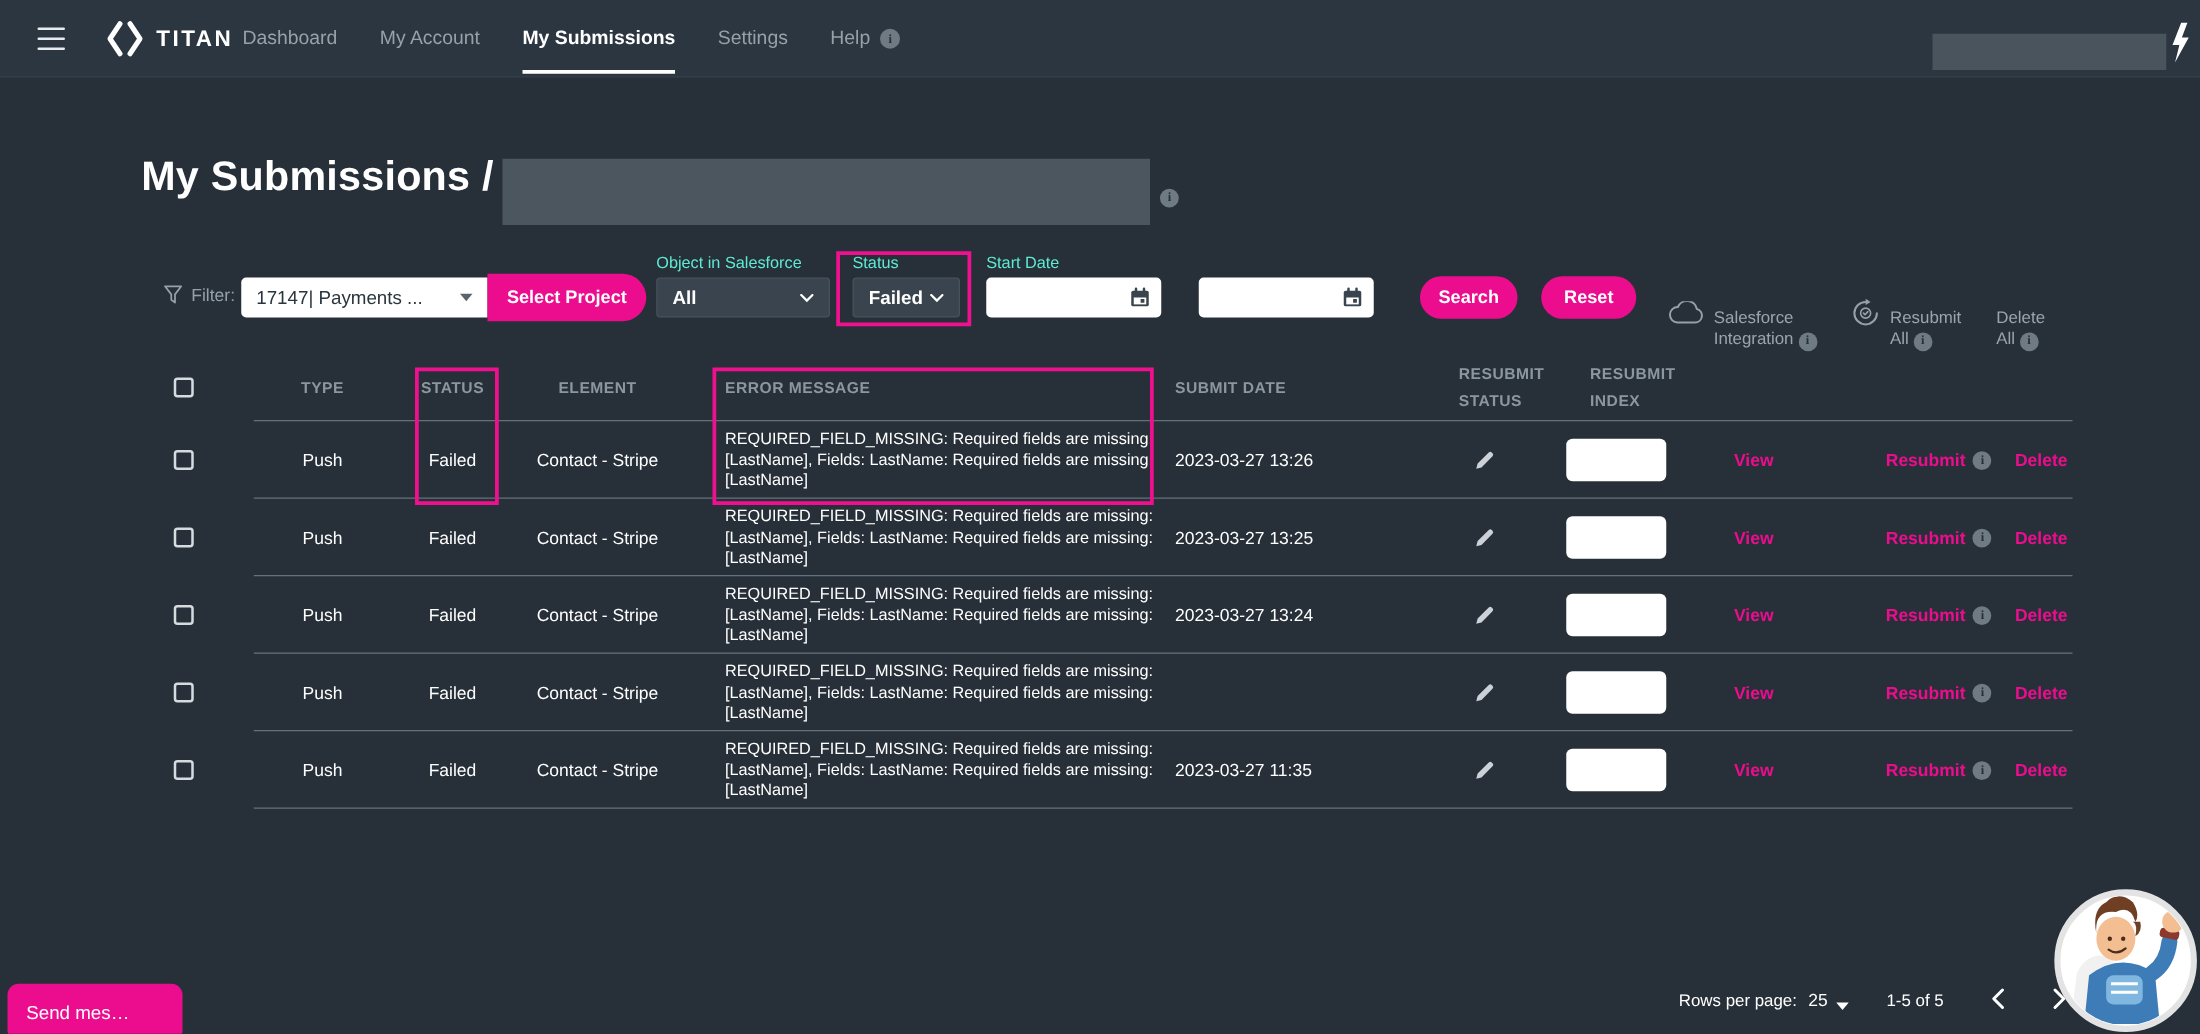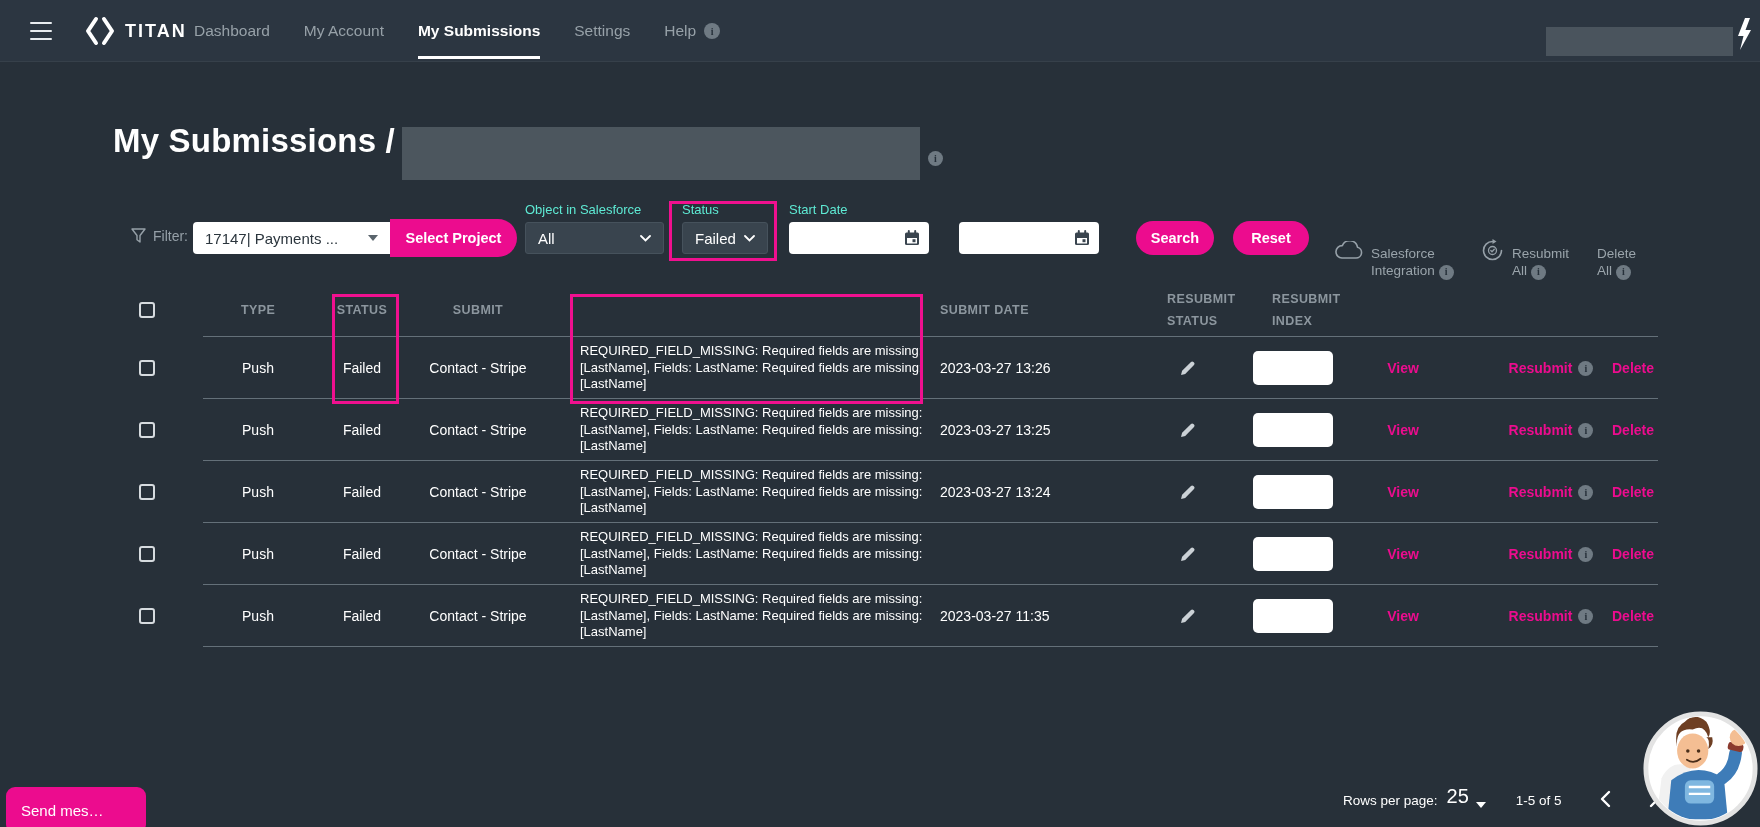--- a/index.html
+++ b/index.html
@@ -28,21 +28,21 @@
   .title-redacted { position:absolute; left:402px; top:127px; width:518px; height:53px; background:#4C565E; }
   .title-info { position:absolute; left:928px; top:151px; }
   
   .flabel { position:absolute; top:202px; font-size:13px; color:#5eead4; }
   .fgroup-label { font-size:13.5px; color:#9AA4AB; line-height:1.25;margin-top:25px; }
   .filter-lead { position:absolute; left:131px; top:228px; display:flex; align-items:center; gap:7px; font-size:14px; color:#96A0A8; }
   .ctl { position:absolute; top:222px; height:32px; display:flex; align-items:center; }
   .select-white { background:#fff; color:#2B353D; border-radius:4px 0 0 4px; font-size:15px; padding:0 12px; justify-content:space-between; cursor:pointer; }
   .caret-dark { width:0; height:0; border-left:5px solid transparent; border-right:5px solid transparent; border-top:6px solid #5a646c; }
   .btn-pink { background:#EC0C8E; color:#fff; border:none; font-size:14.5px; font-weight:700; display:flex; align-items:center; justify-content:center; cursor:pointer; font-family:"Liberation Sans", sans-serif; }
-  .select-dark { background:#39444E; border:1px solid #46525C; border-radius:3px; color:#fff; font-size:15px; padding:0 12px; justify-content:space-between; cursor:pointer; }
+  .select-dark { background:#39444E; border:1px solid #46525C; border-radius:3px; color:#fff; font-size:15px; padding:0 12px; justify-content:space-between; cursor:pointer;font-weight:bold; }
   .input-white { background:#fff; border-radius:4px; padding:0 8px 0 12px; justify-content:flex-end; cursor:text; }
   .fgroup { position:absolute; top:221px; display:flex; align-items:center; gap:8px; cursor:pointer; }
   .fgroup .txt { display:inline; }
   
   .table { position:absolute; left:115px; top:283px; width:1543px; }
   .t-header { position:relative; height:54px; font-size:12.5px; font-weight:700; letter-spacing:.4px; color:#8C969E; }
   .t-header::after, .t-row::after { content:""; position:absolute; left:88px; right:0; bottom:0; height:1px; background:rgba(162,176,185,.5); }
   .t-row { position:relative; height:62px; font-size:14px; color:#fff; }
   .cell { position:absolute; top:0; height:100%; display:flex; align-items:center; }
   .c-check { left:24px; width:20px; }
@@ -63,21 +63,21 @@
   .link { color:#EC0C8E; font-weight:700; font-size:14px; cursor:pointer; }
   .pencil-btn { cursor:pointer; display:flex; }
   
   .ann { position:absolute; border:3px solid #F0108F; background:transparent; z-index:40; pointer-events:none; }
   .ann-status-filter { left:669px; top:201px; width:108px; height:60px; }
   .ann-status-col { left:332px; top:294px; width:67px; height:110px; }
   .ann-error-col { left:570px; top:294px; width:353px; height:110px; }
   
   .pagination { position:absolute; left:1343px; top:780px; height:28px; display:flex; align-items:flex-end; }
   .pg-label { font-size:13.5px; color:#fff; }
-  .pg-count { font-size:20px; color:#fff; margin-left:9px; }
+  .pg-count { font-size:14px; color:#fff; margin-left:9px; }
   .pg-caret { width:0; height:0; border-left:5px solid transparent; border-right:5px solid transparent; border-top:6px solid #fff; margin-left:7px; cursor:pointer; }
   .pg-range { font-size:13.5px; margin-left:30px; }
   .pg-btn { margin-left:38px; cursor:pointer; display:flex; align-items:center; }
   
   .send-btn { position:absolute; left:6px; top:787px; width:140px; height:46px; background:#EC0C8E; color:#fff; border:none; border-radius:9px; font-size:15px; text-align:left; padding-left:15px; font-family:"Liberation Sans", sans-serif; cursor:pointer; z-index:60; }
   .mascot { position:absolute; left:1642px; top:710px; width:117px; height:117px; z-index:60; cursor:pointer; }
   .icon { display:inline-flex; flex:0 0 auto; }
 </style>
 </head>
 <body>
@@ -216,21 +216,22 @@
   <span class="fgroup-label" style="width:56px;"><span class="txt">Delete All</span> <span class="ibadge">i</span></span>
 </div>
 
 <div class="table">
   <div class="t-header">
     <div class="cell c-check">
         <span class="checkbox"></span>
       </div>
     <div class="cell c-type">TYPE</div>
     <div class="cell c-status">STATUS</div>
-    <div class="cell c-element">SUBMIT</div>
+    <div class="cell c-element">ELEMENT</div>
+    <div class="cell c-error" style="font-size:12.5px;">ERROR MESSAGE</div>
     <div class="cell c-date">SUBMIT DATE</div>
     <div class="cell c-rstate" style="line-height:1.8;">RESUBMIT STATUS</div>
     <div class="cell c-rindex-h" style="line-height:1.8;">RESUBMIT INDEX</div>
   </div>
 
 <div class="t-row" style="">
     <div class="cell c-check">
         <span class="checkbox"></span>
       </div>
     <div class="cell c-type">Push</div>

